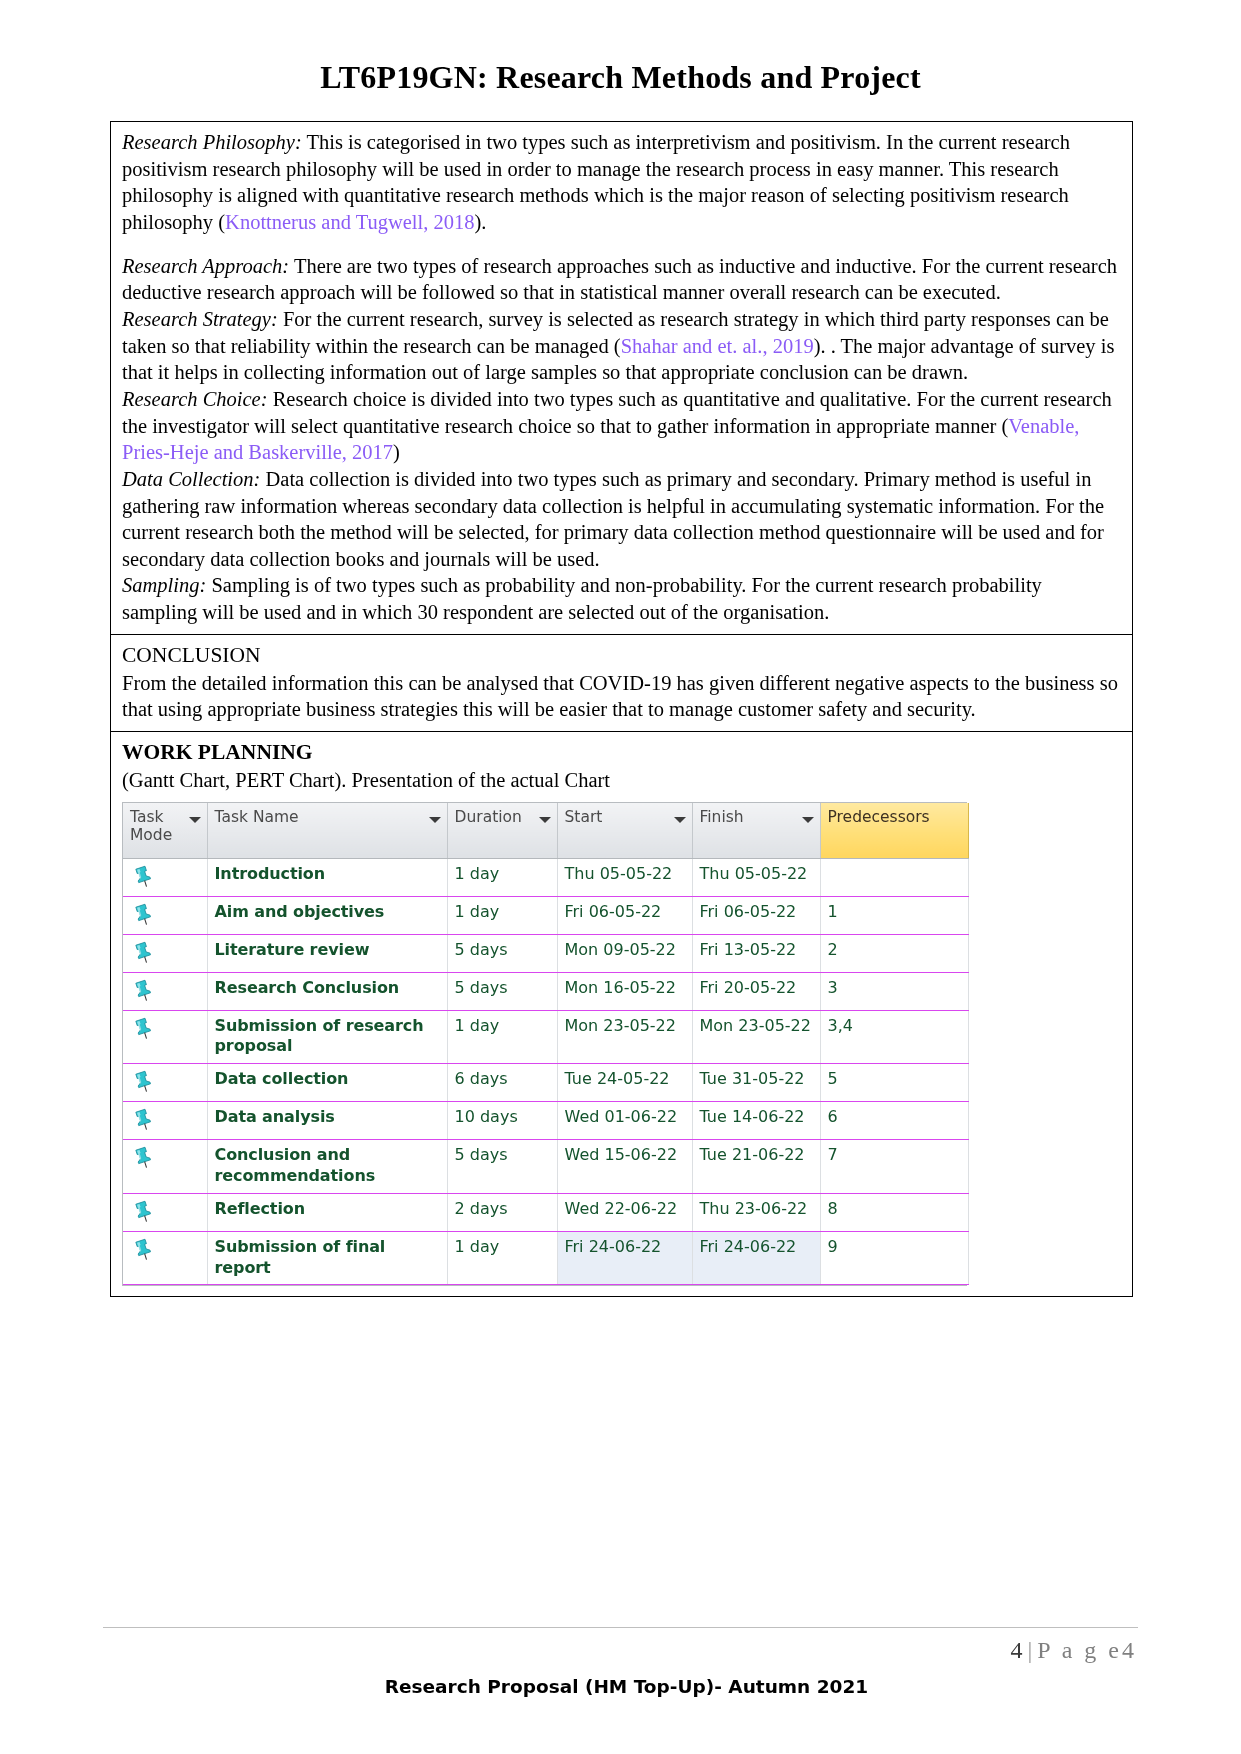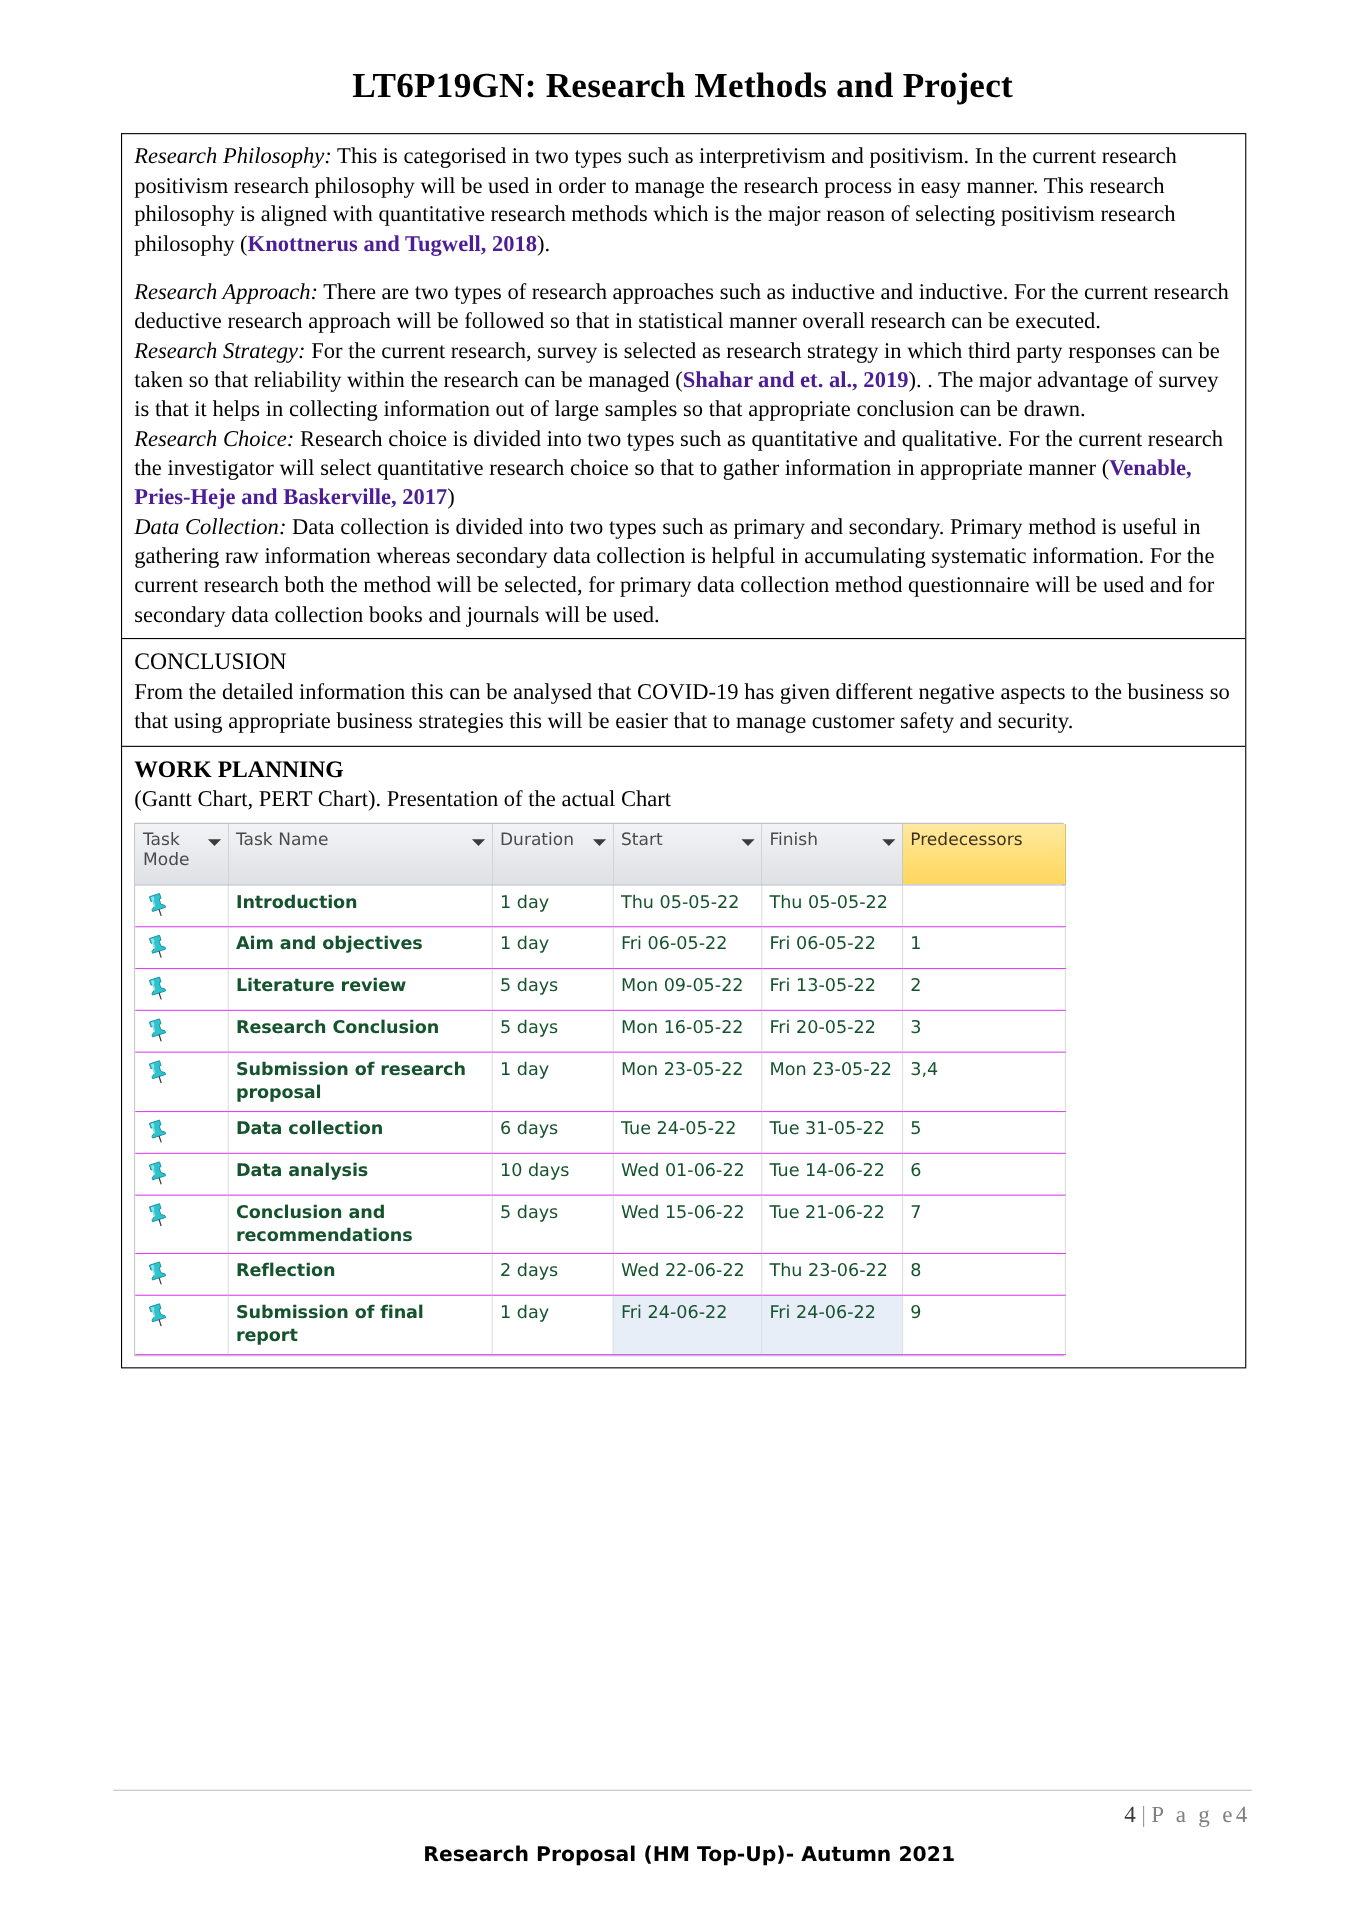--- a/index.html
+++ b/index.html
@@ -58,22 +58,21 @@
     text-align: left;
   }
   p.body + p.body { margin-top: 0; }
   .gap-para { margin-top: 17px !important; }
 
   .lead {
     font-weight: normal;
     font-style: italic;
   }
   .cite {
-    color: #4c1d95;
-    font-weight: bold;
+    color: #8b5cf6;
   }
   .heading-caps {
     font-size: 21.5px;
     line-height: 1.3;
     margin: 0;
   }
   .heading-caps.bold { font-weight: bold; }
 
   
   .gantt-wrap {
@@ -163,21 +162,21 @@
     right: 103px;
     top: 1627px;
     height: 1px;
     background: #bfbfbf;
   }
   .footer-pageno {
     position: absolute;
     right: 104px;
     top: 1637px;
     font-family: "Liberation Serif", "DejaVu Serif", serif;
-    font-size: 21px;
+    font-size: 24px;
     color: #808080;
     white-space: nowrap;
   }
   .footer-pageno .num {
     color: #3a3a3a;
   }
   .footer-pageno .bar {
     color: #9a9a9a;
     padding: 0 5px;
   }
@@ -205,20 +204,21 @@
   <div class="outer-box">
 
     <div class="outer-row">
       <div class="cell-pad">
         <div id="sections-container">
             <p class="body"><span class="lead">Research Philosophy:</span><span> This is categorised in two types such as interpretivism and positivism. In the current research positivism research philosophy will be used in order to manage the research process in easy manner. This research philosophy is aligned with quantitative research methods which is the major reason of selecting positivism research philosophy (</span><span class="cite">Knottnerus and Tugwell, 2018</span><span>).</span></p>
             <p class="body gap-para"><span class="lead">Research Approach:</span><span> There are two types of research approaches such as inductive and inductive. For the current research deductive research approach will be followed so that in statistical manner overall research can be executed.</span></p>
             <p class="body"><span class="lead">Research Strategy:</span><span> For the current research, survey is selected as research strategy in which third party responses can be taken so that reliability within the research can be managed (</span><span class="cite">Shahar and et. al., 2019</span><span>). . The major advantage of survey is that it  helps in collecting information out of large samples so that appropriate conclusion can be drawn.</span></p>
             <p class="body"><span class="lead">Research Choice:</span><span> Research choice is divided into two types such as quantitative and qualitative. For the current research the investigator will select quantitative research choice so that to gather information in appropriate manner (</span><span class="cite">Venable, Pries-Heje and Baskerville, 2017</span><span>)</span></p>
             <p class="body"><span class="lead">Data Collection:</span><span> Data collection is divided into two types such as primary and secondary. Primary method is useful in gathering raw information whereas secondary data collection is helpful in accumulating systematic information. For the current research both the method will be selected, for primary data collection method questionnaire will be used and for secondary data collection books and journals will be used.</span></p>
+            <p class="body"><span class="lead">Sampling:</span><span> Sampling is of two types such as probability and non-probability. For the current research probability sampling will be used and in which 30 respondent are selected out of the organisation.</span></p>
           </div>
       </div>
     </div>
 
     <div class="outer-row">
       <div class="cell-pad">
         <p class="heading-caps">CONCLUSION</p>
         <p class="body">From the detailed information this can be analysed that COVID-19 has given different negative aspects to the business so that using appropriate business strategies this will be easier that to manage customer safety and security.</p>
       </div>
     </div>

